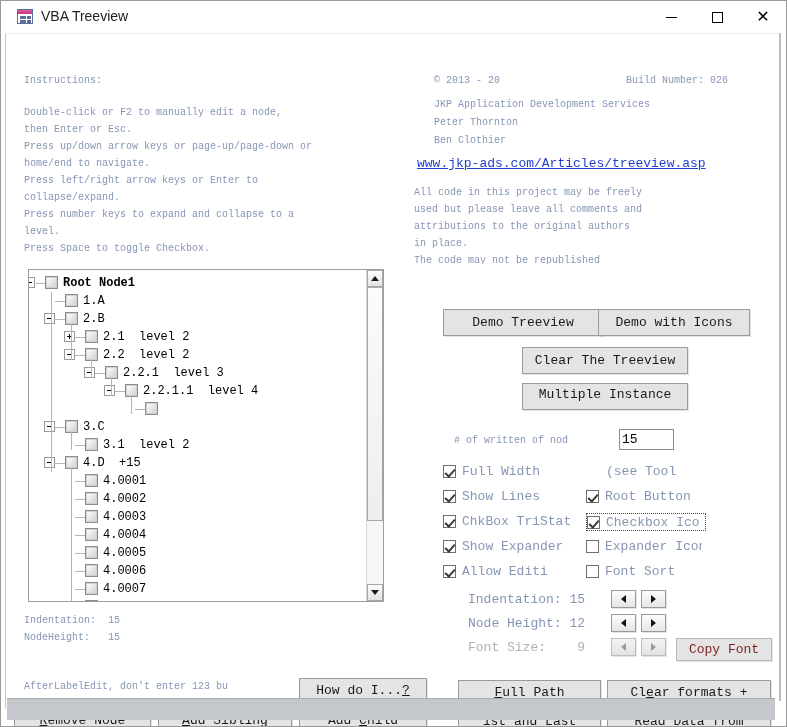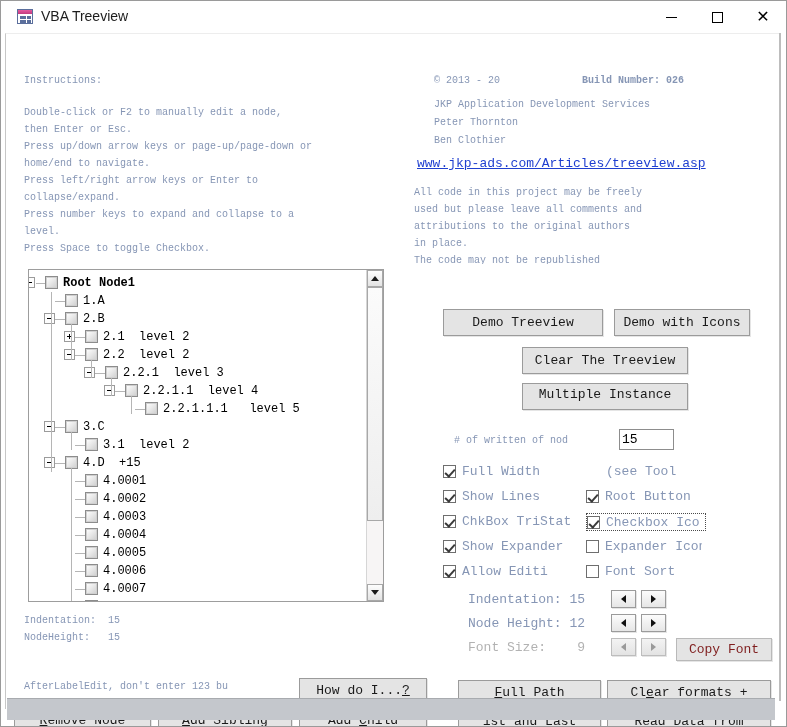--- a/index.html
+++ b/index.html
@@ -76,21 +76,21 @@
     white-space:pre;
     font-family:"Liberation Mono","DejaVu Sans Mono",monospace;
   }
 
   
   #instructions-title{left:18px;top:38px;}
   #instructions-body{left:18px;top:70px;width:380px;height:162px;overflow:hidden;}
 
   
   #copyright-line{left:428px;top:38px;}
-  #build-line{left:576px;top:38px;font-weight:bold;}
+  #build-line{left:620px;top:38px;}
   #company-line{left:428px;top:62px;}
   #author1-line{left:428px;top:80px;}
   #author2-line{left:428px;top:98px;}
   #weblink{
     position:absolute;left:411px;top:122px;
     color:#1f3fd0;text-decoration:underline;font-size:13px;
     font-family:"Liberation Mono","DejaVu Sans Mono",monospace;white-space:pre;
     cursor:pointer;
   }
   #license-text{left:408px;top:150px;width:372px;height:80px;overflow:hidden;}
@@ -168,21 +168,21 @@
     font-size:13px;color:#1a1a1a;
     display:flex;align-items:center;justify-content:center;
     white-space:nowrap;overflow:hidden;
     cursor:default;
     box-shadow:1px 1px 0 rgba(0,0,0,0.10);
   }
   .btn.disabled{color:#7f1d1d;border-color:#b9b9b9;}
   .btn u{text-decoration:underline;}
 
   #btn-demo-treeview{left:437px;top:275px;width:160px;height:27px;}
-  #btn-demo-icons{left:608px;top:275px;width:136px;height:27px;}
+  #btn-demo-icons{left:592px;top:275px;width:152px;height:27px;}
   #btn-clear-treeview{left:516px;top:313px;width:166px;height:27px;}
   #btn-multiple-instance{left:516px;top:349px;width:166px;height:27px;align-items:flex-start;padding-top:3px;}
 
   #children-label{left:448px;top:398px;}
   #children-input{
     position:absolute;left:613px;top:395px;width:55px;height:21px;
     background:#fff;border:1px solid #8d8d8d;box-sizing:border-box;
     font-family:"Liberation Mono","DejaVu Sans Mono",monospace;
     font-size:13px;color:#000;padding:0 2px;line-height:19px;
   }
@@ -329,21 +329,20 @@
           <div class="exp" style="left: 75px; top: 115px;"></div>
           <div class="tline-h" style="left: 87px; top: 121px; width: 9px;"></div>
           <div class="cb" style="left: 96px; top: 114px;">
             <i></i>
           </div>
           <div class="tnode" style="left: 114px; top: 112px;">2.2.1.1  level 4</div>
           <div class="tline-h" style="left: 106px; top: 139px; width: 10px;"></div>
           <div class="cb" style="left: 116px; top: 132px;">
             <i></i>
           </div>
-          <div class="tnode" style="left: 134px; top: 130px;">2.2.1.1.1   level 5</div>
           <div class="tline-h" style="left: 26px; top: 157px; width: 10px;"></div>
           <div class="exp" style="left: 15px; top: 151px;"></div>
           <div class="tline-h" style="left: 27px; top: 157px; width: 9px;"></div>
           <div class="cb" style="left: 36px; top: 150px;">
             <i></i>
           </div>
           <div class="tnode" style="left: 54px; top: 148px;">3.C</div>
           <div class="tline-h" style="left: 46px; top: 175px; width: 10px;"></div>
           <div class="cb" style="left: 56px; top: 168px;">
             <i></i>

